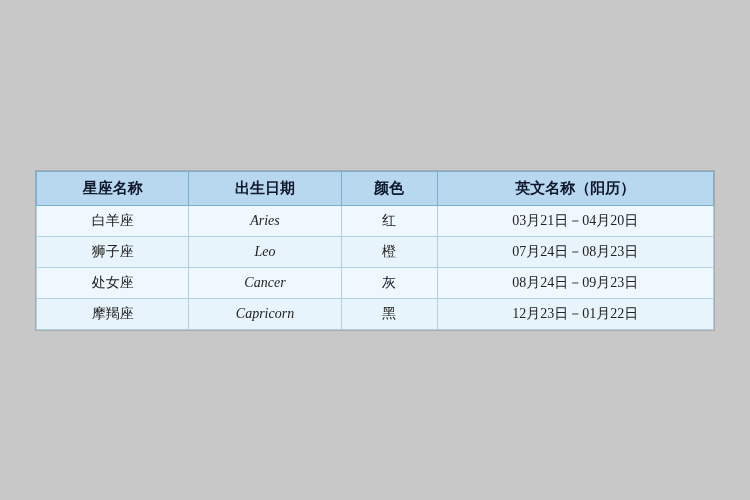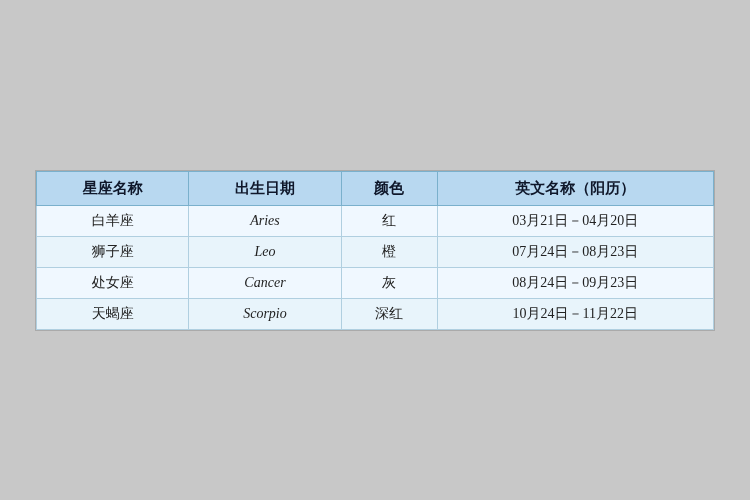--- a/index.html
+++ b/index.html
@@ -89,20 +89,20 @@
           <td>橙</td>
           <td>07月24日－08月23日</td>
         </tr>
         <tr>
           <td>处女座</td>
           <td>Cancer</td>
           <td>灰</td>
           <td>08月24日－09月23日</td>
         </tr>
         <tr>
-          <td>天蝎座</td>
-          <td>Scorpio</td>
-          <td>深红</td>
-          <td>10月24日－11月22日</td>
+          <td>摩羯座</td>
+          <td>Capricorn</td>
+          <td>黑</td>
+          <td>12月23日－01月22日</td>
         </tr>
       </tbody>
   </table>
 </div>
 
 </body></html>

